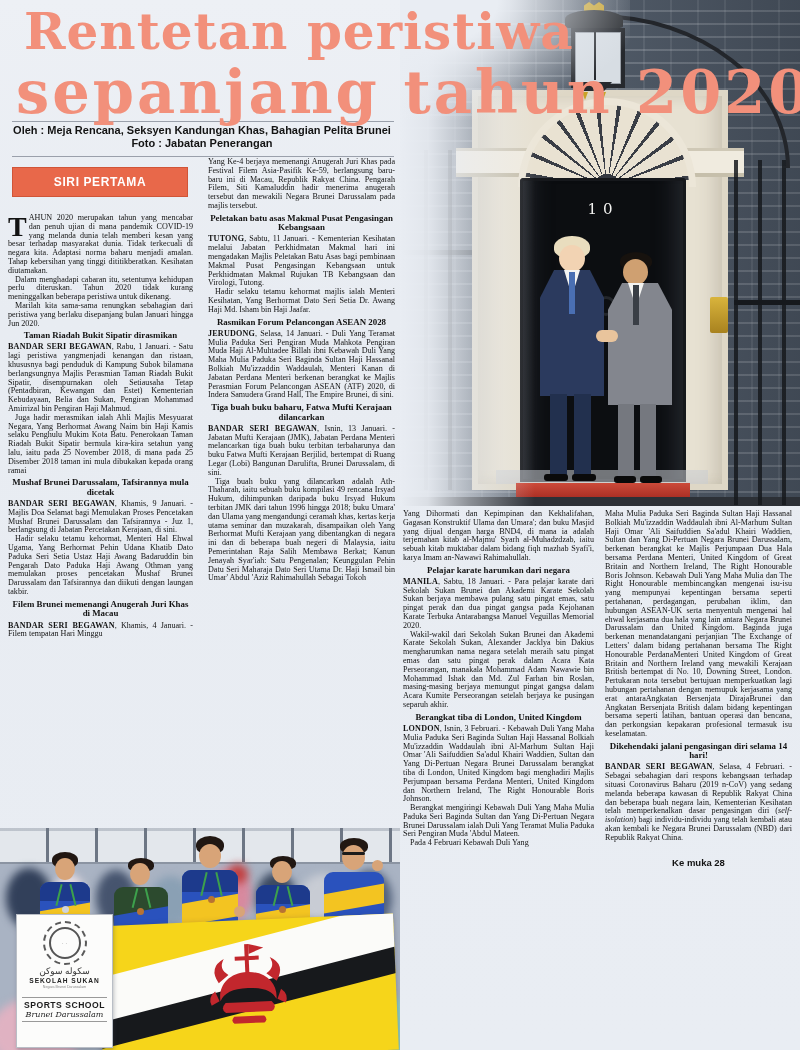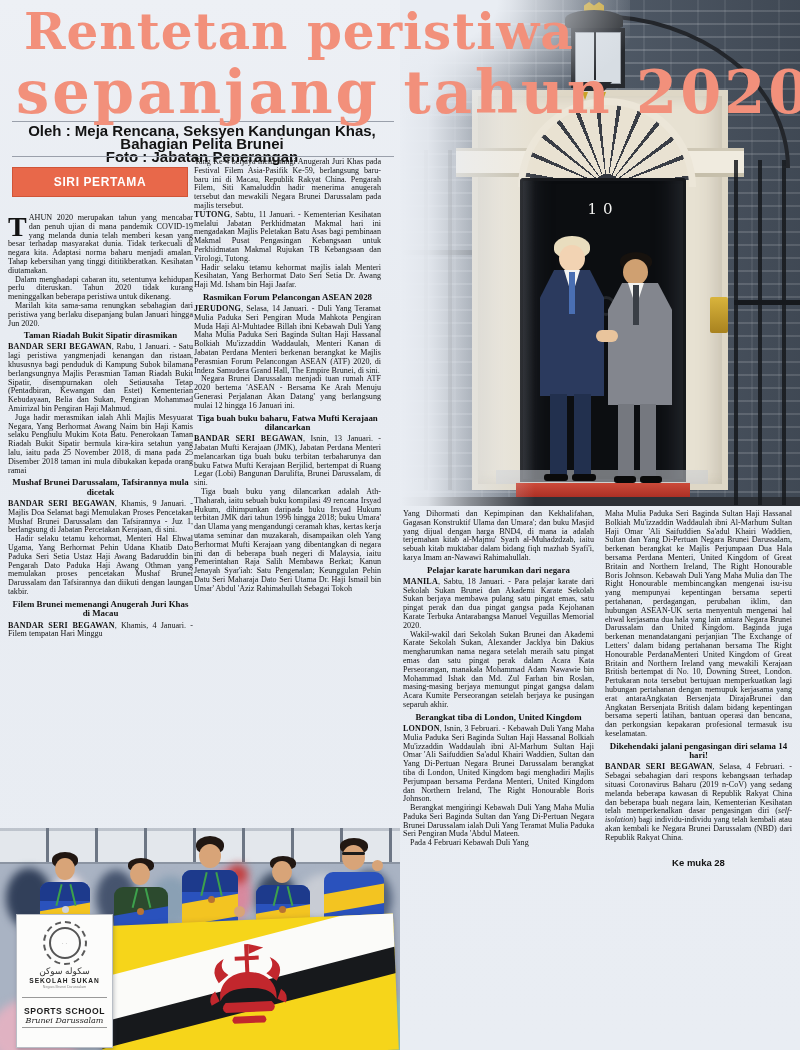--- a/index.html
+++ b/index.html
@@ -8,21 +8,21 @@
         font-family:"Liberation Serif",serif;color:#131313;}
   
   .title-line{position:absolute;font-family:"DejaVu Serif",serif;font-weight:bold;color:#f2907b;
     text-shadow:-3px -3px 0 #0b0b0b,3px -3px 0 #0b0b0b,-3px 3px 0 #0b0b0b,3px 3px 0 #0b0b0b,
 romantic    -3px 0 0 #0b0b0b,3px 0 0 #0b0b0b,0 -3px 0 #0b0b0b,0 3px 0 #0b0b0b,0 0 5px #0b0b0b;
     white-space:nowrap;z-index:9;}
   #title1{left:24px;top:2px;font-size:50px;letter-spacing:1px;}
   #title2{left:16px;top:58px;font-size:59px;letter-spacing:3px;}
   .rule{position:absolute;left:12px;width:382px;height:1px;background:#9aa0ab;z-index:8;}
   #byline{position:absolute;left:10px;top:124px;width:384px;text-align:center;
-    font-family:"Liberation Sans",sans-serif;font-weight:bold;font-size:15px;line-height:13px;z-index:8;}
+    font-family:"Liberation Sans",sans-serif;font-weight:bold;font-size:11px;line-height:13px;z-index:8;}
   #badge{position:absolute;left:12px;top:167px;width:174px;height:28px;background:#e8684a;
     border:1px solid #d05538;display:flex;align-items:center;justify-content:center;
     font-family:"Liberation Sans",sans-serif;font-weight:bold;font-size:12px;letter-spacing:.6px;color:#fff;z-index:8;}
   
   .col{position:absolute;z-index:2;}
   .para{margin:0;font-size:8.1px;line-height:8.8px;text-align:justify;}
   .para.ind{text-indent:7px;}
   .lead{font-weight:bold;letter-spacing:.2px;font-family:Liberation Serif, serif;}
   .hd{margin:3px 0 2.5px 0;text-align:center;font-weight:bold;font-size:8.9px;line-height:9.6px;}
   .dc{float:left;font-weight:bold;font-size:28px;line-height:23px;padding:1px 2px 0 0;}
@@ -102,21 +102,21 @@
   #crest{position:absolute;left:50%;top:50%;transform:translate(-50%,-52%);}
   #banner{position:absolute;left:16px;top:86px;width:95px;height:132px;background:#fcfcfb;
     border:1px solid #b9bec6;box-shadow:1px 2px 4px rgba(50,55,70,.3);text-align:center;
     font-family:"Liberation Sans",sans-serif;z-index:6;}
   #banner .gear{margin:6px auto 1px auto;width:40px;height:40px;border:2px dashed #5a5a5a;border-radius:50%;
     display:flex;align-items:center;justify-content:center;}
   #banner .gear-in{width:28px;height:28px;border:2px solid #555;border-radius:50%;color:#777;font-size:6px;line-height:28px;}
   #banner .ar{font-size:9px;line-height:10px;color:#333;}
   #banner .bt{font-size:6.6px;font-weight:bold;letter-spacing:1px;color:#222;margin-top:1px;}
   #banner .bs{font-size:3.6px;color:#888;margin-top:1px;}
-  #banner .box{margin:8px 5px 4px 5px;border-top:1px solid #999;border-bottom:1px solid #999;padding:8px 0 2px 0;}
+  #banner .box{margin:8px 5px 4px 5px;border-top:1px solid #999;border-bottom:1px solid #999;padding:2px 0 2px 0;}
   #banner .en1{font-size:8.6px;font-weight:bold;letter-spacing:.5px;color:#1c1c1c;}
   #banner .en2{font-family:"DejaVu Serif",serif;font-style:italic;font-size:8px;color:#222;}
 </style>
 </head>
 <body>
 
 <div id="page">
 
   <div id="photo-downing">
     <div class="brick"></div>
@@ -196,27 +196,27 @@
     <div class="hd">Taman Riadah Bukit Sipatir dirasmikan</div>
     <p class="para"><span class="lead">BANDAR SERI BEGAWAN</span><span>, Rabu, 1 Januari. - Satu lagi peristiwa yangmenjadi kenangan dan ristaan, khususnya bagi penduduk di Kampung Subok bilamana berlangsungnya Majlis Perasmian Taman Riadah Bukit Sipatir, disempurnakan oleh Setiausaha Tetap (Pentadbiran, Kewangan dan Estet) Kementerian Kebudayaan, Belia dan Sukan, Pengiran Mohammad Amirrizal bin Pengiran Haji Mahmud.</span></p>
     <p class="para ind">Juga hadir merasmikan ialah Ahli Majlis Mesyuarat Negara, Yang Berhormat Awang Naim bin Haji Kamis selaku Penghulu Mukim Kota Batu. Penerokaan Taman Riadah Bukit Sipatir bermula kira-kira setahun yang lalu, iaitu pada 25 November 2018, di mana pada 25 Disember 2018 taman ini mula dibukakan kepada orang ramai</p>
     <div class="hd">Mushaf Brunei Darussalam, Tafsirannya mula dicetak</div>
     <p class="para"><span class="lead">BANDAR SERI BEGAWAN</span><span>, Khamis, 9 Januari. - Majlis Doa Selamat bagi Memulakan Proses Pencetakan Mushaf Brunei Darussalam dan Tafsirannya - Juz 1, berlangsung di Jabatan Percetakan Kerajaan, di sini.</span></p>
     <p class="para ind">Hadir selaku tetamu kehormat, Menteri Hal Ehwal Ugama, Yang Berhormat Pehin Udana Khatib Dato Paduka Seri Setia Ustaz Haji Awang Badaruddin bin Pengarah Dato Paduka Haji Awang Othman yang memulakan proses pencetakan Mushaf Brunei Darussalam dan Tafsirannya dan diikuti dengan laungan takbir.</p>
     <div class="hd">Filem Brunei memenangi Anugerah Juri Khas di Macau</div>
     <p class="para"><span class="lead">BANDAR SERI BEGAWAN</span><span>, Khamis, 4 Januari. - Filem tempatan Hari Minggu</span></p>
   </div>
 
-  <div class="col" style="left:194px;top:158px;width:187px;">
+  <div class="col" style="left:208px;top:158px;width:187px;">
     <p class="para">Yang Ke-4 berjaya memenangi Anugerah Juri Khas pada Festival Filem Asia-Pasifik Ke-59, berlangsung baru-baru ini di Macau, Republik Rakyat China. Pengarah Filem, Siti Kamaluddin hadir menerima anugerah tersebut dan mewakili Negara Brunei Darussalam pada majlis tersebut.</p>
+    <div class="hd">Peletakan batu asas Makmal Pusat Pengasingan Kebangsaan</div>
     <p class="para"><span class="lead">TUTONG</span><span>, Sabtu, 11 Januari. - Kementerian Kesihatan melalui Jabatan Perkhidmatan Makmal hari ini mengadakan Majlis Peletakan Batu Asas bagi pembinaan Makmal Pusat Pengasingan Kebangsaan untuk Perkhidmatan Makmal Rujukan TB Kebangsaan dan Virologi, Tutong.</span></p>
     <p class="para ind">Hadir selaku tetamu kehormat majlis ialah Menteri Kesihatan, Yang Berhormat Dato Seri Setia Dr. Awang Haji Md. Isham bin Haji Jaafar.</p>
     <div class="hd">Rasmikan Forum Pelancongan ASEAN 2028</div>
     <p class="para"><span class="lead">JERUDONG</span><span>, Selasa, 14 Januari. - Duli Yang Teramat Mulia Paduka Seri Pengiran Muda Mahkota Pengiran Muda Haji Al-Muhtadee Billah ibni Kebawah Duli Yang Maha Mulia Paduka Seri Baginda Sultan Haji Hassanal Bolkiah Mu'izzaddin Waddaulah, Menteri Kanan di Jabatan Perdana Menteri berkenan berangkat ke Majlis Perasmian Forum Pelancongan ASEAN (ATF) 2020, di Indera Samudera Grand Hall, The Empire Brunei, di sini.</span></p>
-    <p class="para ind">Negara Brunei Darussalam menjadi tuan rumah ATF 2020 bertema 'ASEAN - Bersama Ke Arah Menuju Generasi Perjalanan Akan Datang' yang berlangsung mulai 12 hingga 16 Januari ini.</p>
     <div class="hd">Tiga buah buku baharu, Fatwa Mufti Kerajaan dilancarkan</div>
     <p class="para"><span class="lead">BANDAR SERI BEGAWAN</span><span>, Isnin, 13 Januari. - Jabatan Mufti Kerajaan (JMK), Jabatan Perdana Menteri melancarkan tiga buah buku terbitan terbaharunya dan buku Fatwa Mufti Kerajaan Berjilid, bertempat di Ruang Legar (Lobi) Bangunan Darulifta, Brunei Darussalam, di sini.</span></p>
     <p class="para ind">Tiga buah buku yang dilancarkan adalah Ath-Thaharah, iaitu sebuah buku kompilasi 49 rencana Irsyad Hukum, dihimpunkan daripada buku Irsyad Hukum terbitan JMK dari tahun 1996 hingga 2018; buku Umara' dan Ulama yang mengandungi ceramah khas, kertas kerja utama seminar dan muzakarah, disampaikan oleh Yang Berhormat Mufti Kerajaan yang dibentangkan di negara ini dan di beberapa buah negeri di Malaysia, iaitu Pemerintahan Raja Salih Membawa Berkat; Kanun Jenayah Syar'iah: Satu Pengenalan; Keunggulan Pehin Datu Seri Maharaja Dato Seri Utama Dr. Haji Ismail bin Umar' Abdul 'Aziz Rahimahullah Sebagai Tokoh</p>
   </div>
 
   <div class="col" style="left:403px;top:510px;width:191px;height:540px;overflow:hidden;">
     <p class="para">Yang Dihormati dan Kepimpinan dan Kekhalifahan, Gagasan Konstruktif Ulama dan Umara'; dan buku Masjid yang dijual dengan harga BND4, di mana ia adalah terjemahan kitab al-Majmu' Syarh al-Muhadzdzab, iaitu sebuah kitab muktabar dalam bidang fiqh mazhab Syafi'i, karya Imam an-Nawawi Rahimahullah.</p>
     <div class="hd">Pelajar karate harumkan dari negara</div>
     <p class="para"><span class="lead">MANILA</span><span>, Sabtu, 18 Januari. - Para pelajar karate dari Sekolah Sukan Brunei dan Akademi Karate Sekolah Sukan berjaya membawa pulang satu pingat emas, satu pingat perak dan dua pingat gangsa pada Kejohanan Karate Terbuka Antarabangsa Manuel Veguillas Memorial 2020.</span></p>
     <p class="para ind">Wakil-wakil dari Sekolah Sukan Brunei dan Akademi Karate Sekolah Sukan, Alexander Jacklya bin Dakius mengharumkan nama negara setelah meraih satu pingat emas dan satu pingat perak dalam Acara Kata Perseorangan, manakala Mohammad Adam Nawawie bin Mohammad Ishak dan Md. Zul Farhan bin Roslan, masing-masing berjaya memungut pingat gangsa dalam Acara Kumite Perseorangan setelah berjaya ke pusingan separuh akhir.</p>

